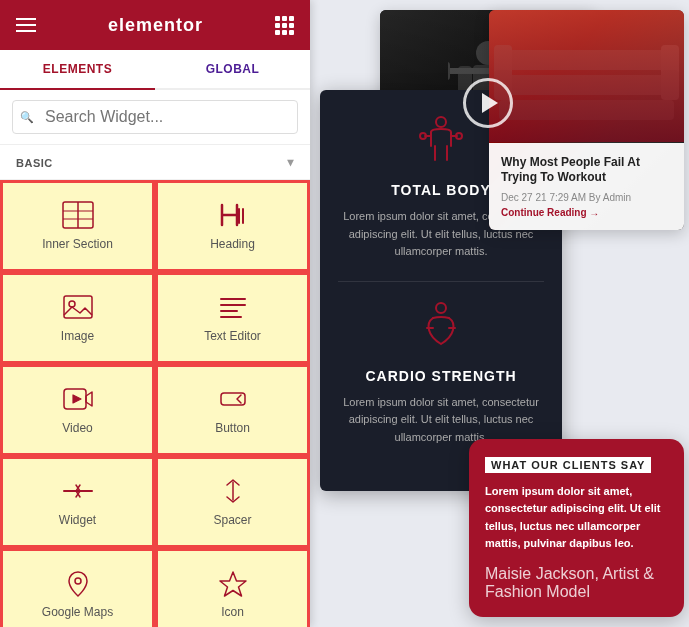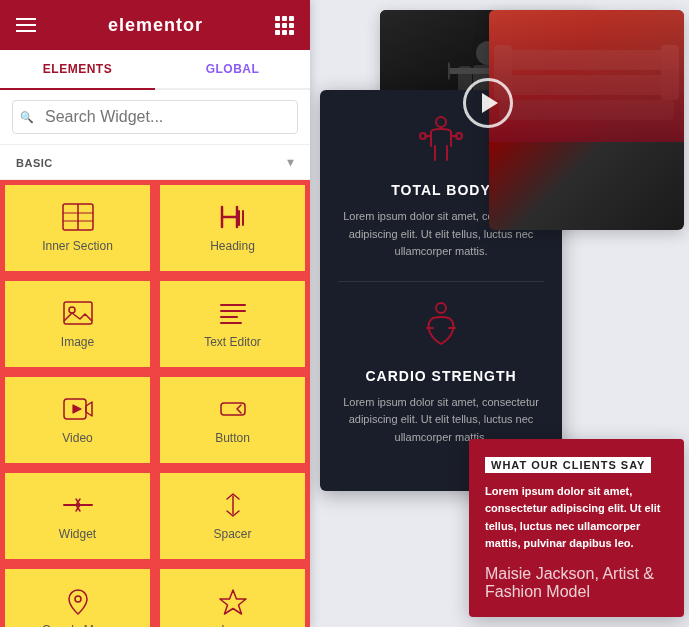--- a/index.html
+++ b/index.html
@@ -72,21 +72,21 @@
       display: flex;
       border-bottom: 2px solid #eee;
     }
     .sidebar-tab {
       flex: 1;
       text-align: center;
       padding: 12px 0;
       font-size: 12px;
       font-weight: 600;
       cursor: pointer;
-      color: #8b5cf6;
+      color: #4c1d95;
       letter-spacing: 0.5px;
     }
     .sidebar-tab.active {
       color: #a3122a;
       border-bottom: 2px solid #a3122a;
       margin-bottom: -2px;
     }
 
     .search-bar {
       padding: 10px 12px;
@@ -138,24 +138,24 @@
       overflow-y: auto;
       flex: 1;
     }
 
     .widget-item {
       display: flex;
       flex-direction: column;
       align-items: center;
       justify-content: center;
       padding: 18px 10px;
-      border: 5px solid #ef4444;
+      border: 3px solid #ef4444;
       cursor: pointer;
       transition: background 0.15s;
-      background: #fde047;
+      background: #fef9c3;
     }
     .widget-item .widget-label {
       font-size: 12px;
       color: #555;
       text-align: center;
     }
 
     
     .widget-item svg {
       width: 32px;
@@ -295,21 +295,21 @@
       content: ' →';
     }
 
     
     .card-testimonial {
       position: absolute;
       right: 0;
       bottom: 0;
       width: 215px;
       background: #a3122a;
-      border-radius: 4px;
+      border-radius: 14px;
       padding: 16px;
       box-shadow: 0 4px 20px rgba(0,0,0,0.25);
     }
     .card-testimonial .header-label {
       font-size: 11px;
       font-weight: 800;
       color: #222;
       letter-spacing: 1px;
       margin-bottom: 10px;
       background: #fff;
@@ -519,20 +519,29 @@
         <rect x="10" y="40" width="175" height="20" rx="4" fill="#888"></rect>
         <rect x="10" y="65" width="175" height="20" rx="4" fill="#777"></rect>
         <rect x="10" y="90" width="175" height="20" rx="4" fill="#666"></rect>
         <rect x="5" y="35" width="18" height="30" rx="4" fill="#999"></rect>
         <rect x="172" y="35" width="18" height="30" rx="4" fill="#999"></rect>
         <rect x="5" y="60" width="18" height="30" rx="4" fill="#888"></rect>
         <rect x="172" y="60" width="18" height="30" rx="4" fill="#888"></rect>
       </svg>
       <div style="position:absolute;top:0;left:0;right:0;height:60%;background:linear-gradient(to bottom, #c0392b, #7b0e1e);opacity:0.85;"></div>
     </div>
+    <div class="dumbbells-overlay">
+      <h4>Why Most People Fail At Trying To Workout</h4>
+      <div class="meta">
+        <span>Dec 27 21</span>
+        <span>7:29 AM</span>
+        <span>By Admin</span>
+      </div>
+      <div class="read-more">Continue Reading</div>
+    </div>
   </div>
 
   <div class="card-testimonial">
     <div class="header-label">WHAT OUR CLIENTS SAY</div>
     <div class="quote">Lorem ipsum dolor sit amet, consectetur adipiscing elit. Ut elit tellus, luctus nec ullamcorper mattis, pulvinar dapibus leo.</div>
     <div class="author">Maisie Jackson, Artist &amp; Fashion Model</div>
   </div>
 
 </div>
 

